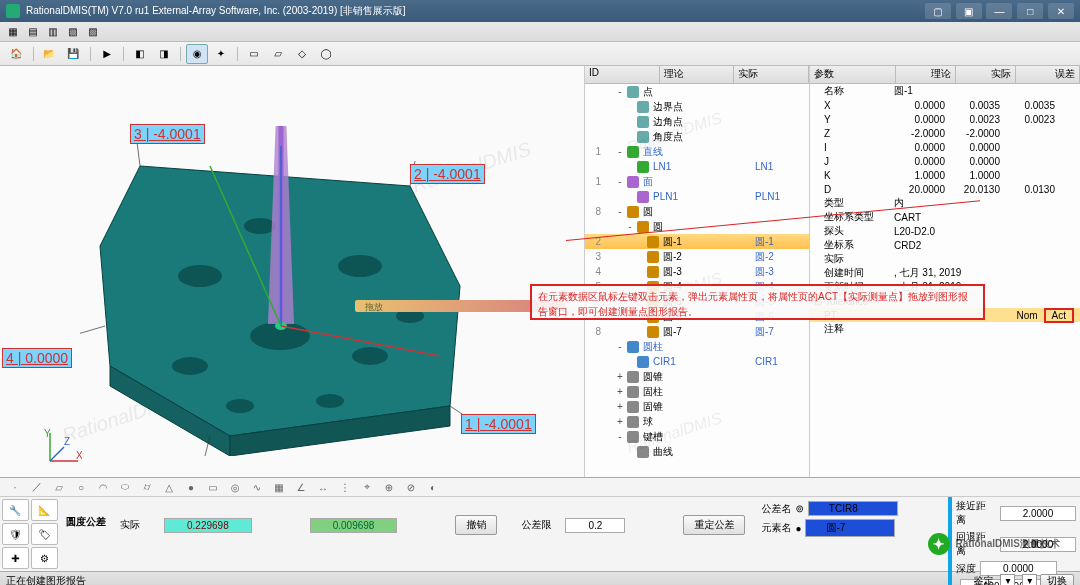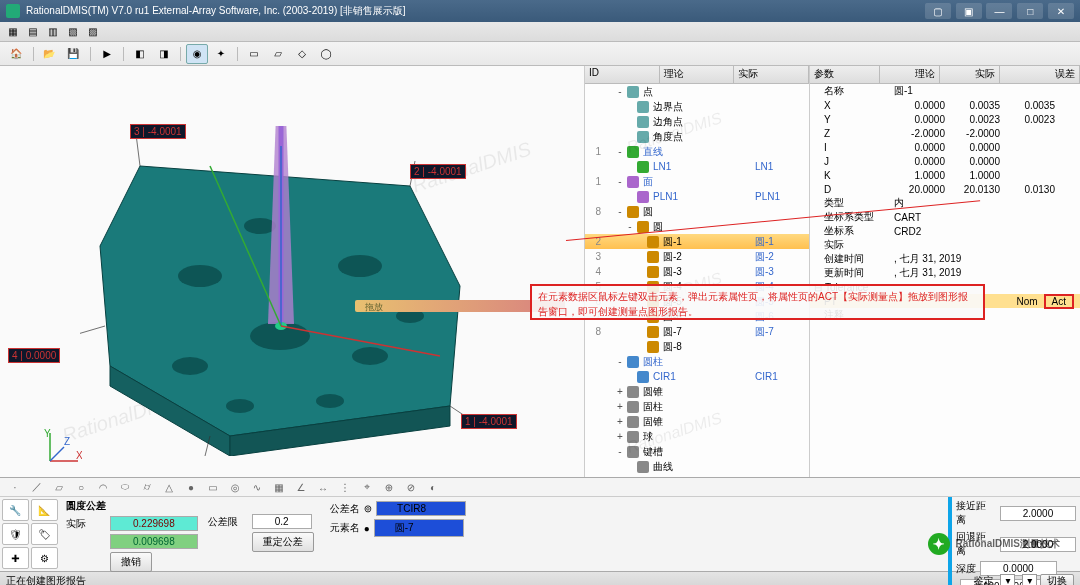--- a/index.html
+++ b/index.html
@@ -21,21 +21,21 @@
 .main { height: 411px; display: flex; }
 .viewport { flex: 1; background: #fafafa; position: relative; overflow: hidden; border-right: 1px solid #ccc; }
 .cadbg { position: absolute; left: 80px; top: 60px; width: 400px; height: 330px; }
 .part { fill: #1a7a7a; stroke: #084040; stroke-width: 1; }
 .hole { fill: #0d5555; }
 .probe-body { stroke: #9a66d6; stroke-width: 5; }
 .probe-tip { fill: #2c8; }
 .axis-x { stroke: #c33; stroke-width: 1.5; }
 .axis-y { stroke: #3a3; stroke-width: 1.5; }
 .axis-z { stroke: #36c; stroke-width: 1.5; }
-.dim-box { position: absolute; background: #0f172a; border: 1px solid #c33; padding: 1px 3px; font-size: 10px; color: #c33; white-space: nowrap; }
+.dim-box { position: absolute; background: #7dd3fc; border: 1px solid #c33; padding: 1px 3px; font-size: 14px; color: #c33; white-space: nowrap; text-decoration: underline; }
 .drag-bar { position: absolute; left: 355px; top: 234px; width: 210px; height: 12px; background: linear-gradient(90deg,#e8c070,#d88080); border-radius: 2px; }
 .drag-label { position: absolute; left: 365px; top: 235px; font-size: 9px; color: #663; }
 .callout-box { position: absolute; left: 530px; top: 284px; width: 455px; height: 36px; border: 2px solid #d22; background: rgba(250,250,250,.9); padding: 3px 6px; color: #d22; font-size: 11px; line-height: 1.35; z-index: 5; }
 .callout-line { position: absolute; border-top: 1px solid #d22; z-index: 4; }
 .triad { position: absolute; left: 42px; bottom: 8px; width: 40px; height: 40px; }
 .watermark { position: absolute; color: rgba(0,0,0,.07); font-style: italic; font-size: 20px; transform: rotate(-18deg); pointer-events: none; }
 
 .tree-panel { width: 225px; background: #fdfdfd; border-right: 1px solid #ccc; display: flex; flex-direction: column; }
 .tree-head { height: 18px; background: linear-gradient(#eee,#ddd); border-bottom: 1px solid #bbb; display: flex; }
 .tree-head span { flex: 1; padding: 1px 4px; border-right: 1px solid #bbb; }
@@ -46,37 +46,37 @@
 .tr-exp { width: 10px; color: #555; text-align: center; }
 .tr-ico { width: 12px; height: 12px; margin: 0 2px; border-radius: 2px; display: inline-block; }
 .tr-lbl { flex: 1; padding-left: 2px; }
 .tr-act { width: 50px; color: #36c; }
 .tree-row.hl { background: linear-gradient(#ffd980,#ffc050); }
 .tree-row.blue .tr-lbl, .tree-row.blue .tr-act { color: #36c; }
 
 .prop-panel { width: 270px; background: #fdfdfd; display: flex; flex-direction: column; }
 .prop-head { height: 18px; background: linear-gradient(#eee,#ddd); border-bottom: 1px solid #bbb; display: flex; }
 .prop-head span { padding: 1px 4px; border-right: 1px solid #bbb; }
-.ph-0{width:70px}.ph-1{width:60px;text-align:right}.ph-2{width:60px;text-align:right}.ph-3{flex:1;text-align:right}
+.ph-0{width:86px}.ph-1{width:60px;text-align:right}.ph-2{width:60px;text-align:right}.ph-3{flex:1;text-align:right}
 .prop-body { flex: 1; overflow: auto; }
 .prop-row { display: flex; height: 14px; align-items: center; padding-right: 6px; }
 .prop-row .pk { width: 80px; padding-left: 14px; }
 .prop-row .pv1,.prop-row .pv2,.prop-row .pv3 { width: 55px; text-align: right; }
 .prop-row .pv-only { flex: 1; text-align: left; padding-left: 4px; }
 .prop-row.hl { background: #ffe090; }
 .prop-row .act-box { border: 2px solid #d22; padding: 0 6px; margin-left: 6px; }
 
 .bottom { height: 94px; background: #f4f4f4; border-top: 1px solid #aaa; display: flex; flex-direction: column; }
 .shape-row { height: 22px; display: flex; align-items: center; padding: 0 6px; gap: 4px; border-bottom: 1px solid #ccc; }
 .shape-ico { width: 18px; height: 18px; display: inline-flex; align-items: center; justify-content: center; color: #666; }
 .tol-area { flex: 1; display: flex; }
 .tol-left { width: 60px; display: flex; flex-direction: column; gap: 2px; padding: 2px; }
 .tol-left .bx { height: 22px; border: 1px solid #bbb; border-radius: 2px; background: #fff; display: flex; align-items: center; justify-content: center; }
 .tol-mid { flex: 1; display: flex; padding: 2px 6px; gap: 10px; align-items: flex-start; }
-.fld { display: flex; flex-direction: column; gap: 3px; }
+.fld { display: flex; flex-direction: row; gap: 14px; margin-top: 16px; }
 .fld-row { display: flex; align-items: center; gap: 4px; }
 .fld label { min-width: 40px; }
 .val-box { border: 1px solid #aaa; background: #fff; padding: 1px 22px; min-width: 60px; text-align: center; }
 .val-box.red { background: #5eead4; color: #700; }
 .val-box.green { background: #80d080; color: #063; }
 .btn { border: 1px solid #999; background: linear-gradient(#fafafa,#e0e0e0); padding: 2px 10px; border-radius: 2px; }
 .tol-right { width: 170px; padding: 2px 6px; }
 .tol-right .fld-row { margin-bottom: 3px; }
 .tol-right input, .tol-right .sel { border: 1px solid #aaa; background: #1d4ed8; padding: 1px 20px; width: 90px; }
 .dist-box { width: 132px; padding: 2px 4px; border-left: 4px solid #0ea5e9; }
@@ -162,21 +162,21 @@
       <line stroke="#333" stroke-width="0.7" x1="330" y1="60" x2="335" y2="35"></line>
       <line stroke="#333" stroke-width="0.7" x1="370" y1="280" x2="385" y2="290"></line>
       <line stroke="#333" stroke-width="0.7" x1="130" y1="310" x2="115" y2="370"></line>
       <line stroke="#333" stroke-width="0.7" x1="25" y1="200" x2="-60" y2="225"></line>
     </svg>
 
     <div id="dims">
         <div class="dim-box" style="left: 130px; top: 58px;">3 | -4.0001</div>
         <div class="dim-box" style="left: 410px; top: 98px;">2 | -4.0001</div>
         <div class="dim-box" style="left: 461px; top: 348px;">1 | -4.0001</div>
-        <div class="dim-box" style="left: 8px; top: 282px; text-align: right;">4 | 0.0000</div>
+        <div class="dim-box" style="left: 2px; top: 282px; text-align: right;">4 | 0.0000</div>
       </div>
     <div class="drag-bar"></div>
     <div class="drag-label">拖放</div>
 
     <svg class="triad" viewBox="0 0 40 40">
       <line class="axis-x" x1="8" y1="32" x2="36" y2="32"></line>
         <text x="34" y="30" fill="#c33" font-size="8">X</text>
       <line class="axis-y" x1="8" y1="32" x2="8" y2="4"></line>
         <text x="2" y="8" fill="#3a3" font-size="8">Y</text>
       <line class="axis-z" x1="8" y1="32" x2="22" y2="18"></line>
@@ -323,28 +323,20 @@
           <span class="tr-act">圆-6</span>
         </div>
         <div class="tree-row">
           <span class="tr-num">8</span>
           <span class="tr-ind" style="width:30px"></span>
           <span class="tr-exp"></span>
           <span class="tr-ico" style="background:#c80"></span>
           <span class="tr-lbl">圆-7</span>
           <span class="tr-act">圆-7</span>
         </div>
-        <div class="tree-row">
-          <span class="tr-num"></span>
-          <span class="tr-ind" style="width:30px"></span>
-          <span class="tr-exp"></span>
-          <span class="tr-ico" style="background:#c80"></span>
-          <span class="tr-lbl">圆-8</span>
-          <span class="tr-act"></span>
-        </div>
         <div class="tree-row blue">
           <span class="tr-num"></span>
           <span class="tr-ind" style="width:10px"></span>
           <span class="tr-exp">-</span>
           <span class="tr-ico" style="background:#48c"></span>
           <span class="tr-lbl">圆柱</span>
           <span class="tr-act"></span>
         </div>
         <div class="tree-row blue">
           <span class="tr-num"></span>
@@ -459,20 +451,24 @@
           <span class="pv2">20.0130</span>
           <span class="pv3">0.0130</span>
         </div>
         <div class="prop-row">
           <span class="pk">类型</span>
           <span class="pv-only">内</span>
         </div>
         <div class="prop-row">
           <span class="pk">坐标系类型</span>
           <span class="pv-only">CART</span>
+        </div>
+        <div class="prop-row">
+          <span class="pk">探头</span>
+          <span class="pv-only">L20-D2.0</span>
         </div>
         <div class="prop-row">
           <span class="pk">坐标系</span>
           <span class="pv-only">CRD2</span>
         </div>
         <div class="prop-row">
           <span class="pk">实际</span>
           <span class="pv-only"></span>
         </div>
         <div class="prop-row">

